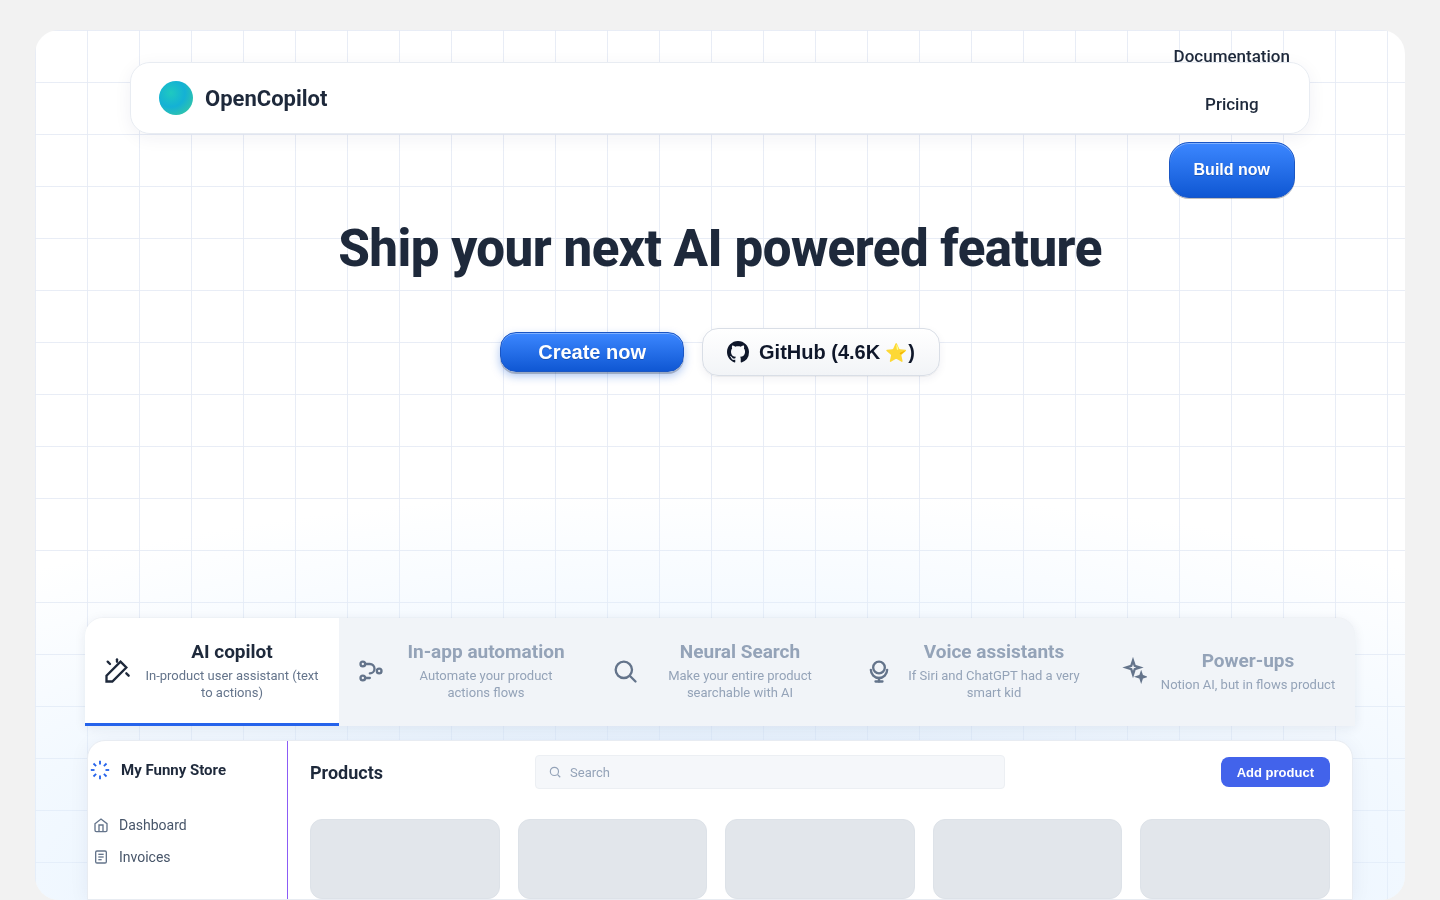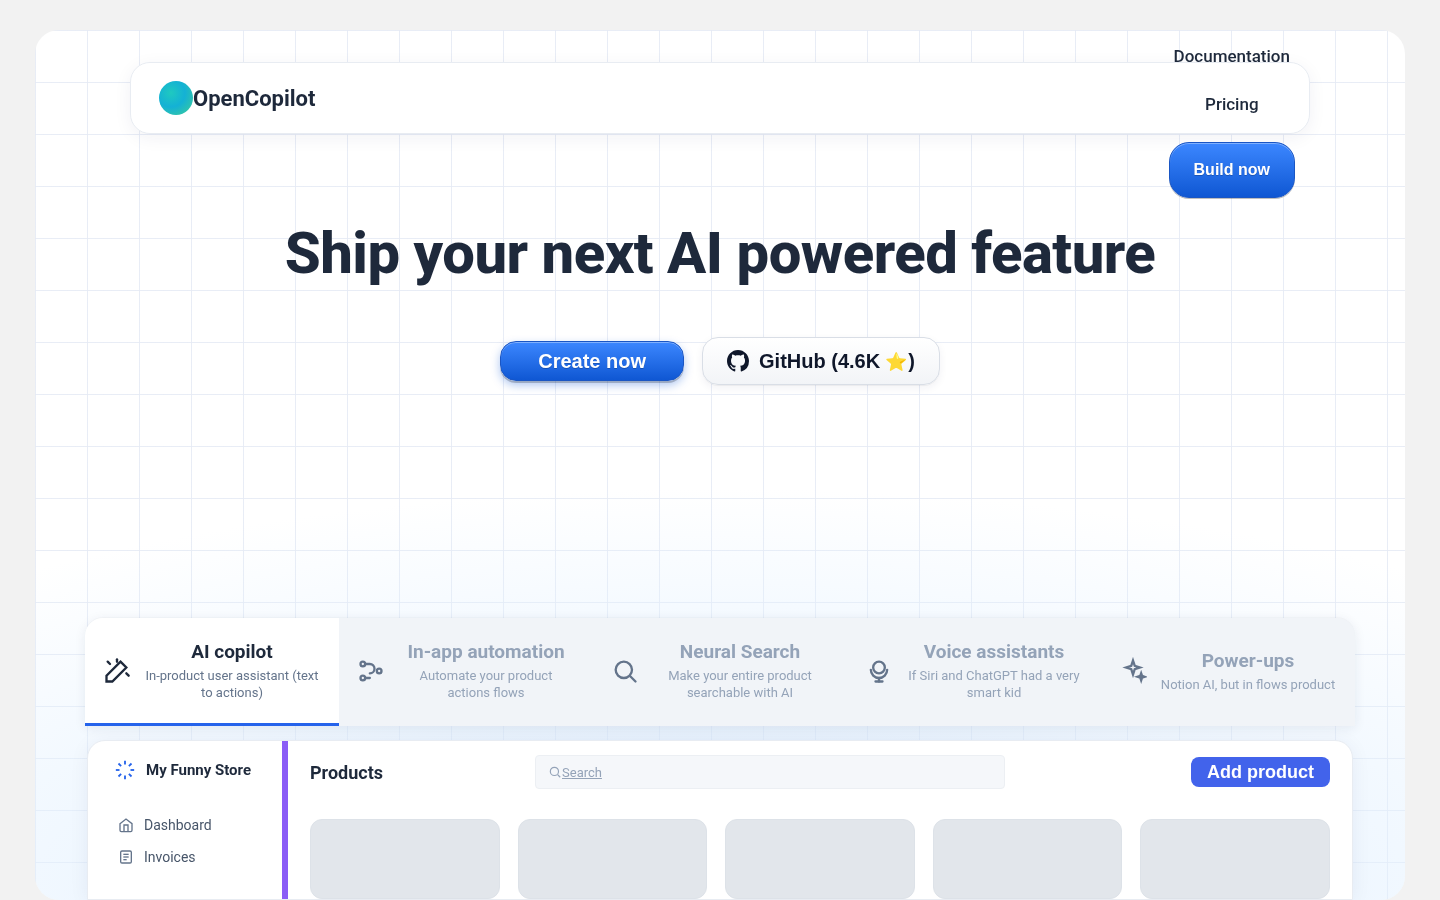--- a/index.html
+++ b/index.html
@@ -39,21 +39,21 @@
   height: 72px;
   background: #fff;
   border-radius: 20px;
   border: 1px solid #e8ecf2;
   box-shadow: 0 4px 18px rgba(30,41,80,0.06);
   display: flex;
   align-items: center;
   padding: 0 14px 0 28px;
   z-index: 5;
 }
-.logo-wrap { display:flex; align-items:center; gap:0; }
+.logo-wrap { display:flex; align-items:center; gap:12px; }
 .logo-dot {
   width: 34px; height: 34px;
   border-radius: 50%;
   background: radial-gradient(circle at 35% 35%, #1fc9c0 0%, #14b1d5 45%, #3fcf94 100%);
 }
 .brand {
   font-size: 22px;
   font-weight: 700;
   color: #1e293b;
 }
@@ -83,21 +83,21 @@
 }
 
 
 .hero {
   position: relative;
   text-align: center;
   margin-top: 85px;
   z-index: 5;
 }
 .hero h1 {
-  font-size: 58px;
+  font-size: 51px;
   font-weight: 800;
   color: #1e293b;
   letter-spacing: -0.5px;
 }
 .hero p {
   margin-top: 40px;
   font-size: 23px;
   line-height: 1.5;
   color: #475569;
 }
@@ -203,54 +203,54 @@
   background:#fff;
   border-radius: 18px 18px 0 0;
   border:1px solid #e8ecf2;
   box-shadow: 0 2px 20px rgba(30,41,80,0.06);
   display:flex;
   height: 160px;
   overflow:hidden;
 }
 .preview-sidebar {
   width: 200px;
-  border-right:6px solid #8b5cf6;
-  padding: 18px 26px;
+  border-right:1px solid #8b5cf6;
+  padding: 18px 1px;
 }
 .store-head { display:flex; align-items:center; gap:10px; margin-bottom:28px; }
 .store-logo { width:22px; height:22px; color:#2563eb; }
 .store-name { font-weight:700; color:#1e293b; font-size:15px; }
 .side-item { display:flex; align-items:center; gap:10px; padding:8px 4px; color:#475569; font-size:14px; cursor:pointer; }
 .side-item svg { width:16px; height:16px; color:#64748b; }
 .preview-main { flex:1; padding: 14px 22px; }
 .pm-top { display:flex; align-items:center; gap:22px; }
 .pm-title { font-size:18px; font-weight:700; color:#1e293b; }
 .pm-search {
   flex:0 0 470px;
   height:34px;
   border-radius:4px;
   background:#f5f7fa;
   border:1px solid #eceff3;
   display:flex; align-items:center;
   padding:0 12px;
+  gap:8px;
   color:#94a3b8;
   font-size:13px;
   margin-left: 130px;
-  text-decoration: underline;
 }
 .pm-search svg { width:14px; height:14px; }
 .pm-add {
   margin-left:auto;
   height:30px;
   padding:0 16px;
   border-radius:8px;
   background:#4263eb;
   color:#fff;
   font-weight:600;
-  font-size:18px;
+  font-size:13px;
   display:inline-flex; align-items:center;
   cursor:pointer;
   border:none;
 }
 .cards-row { display:flex; gap:18px; margin-top:30px; }
 .card-ph {
   flex:1; height:80px;
   border-radius:12px;
   background:#e2e6eb;
   border:1px solid #dde2e8;

